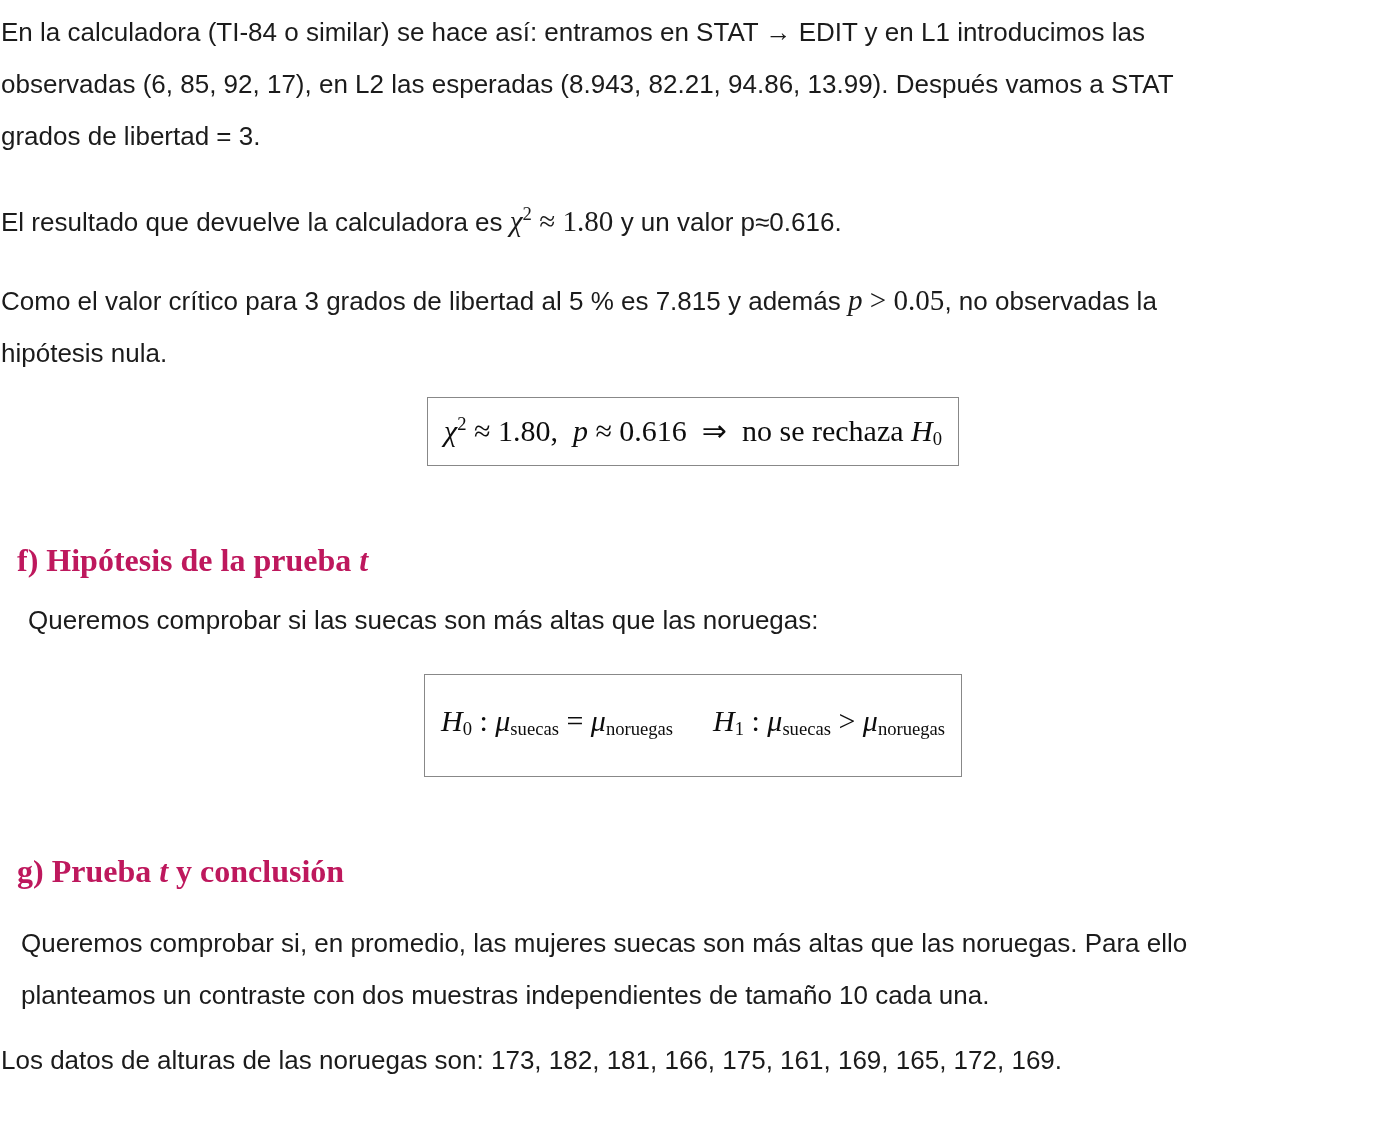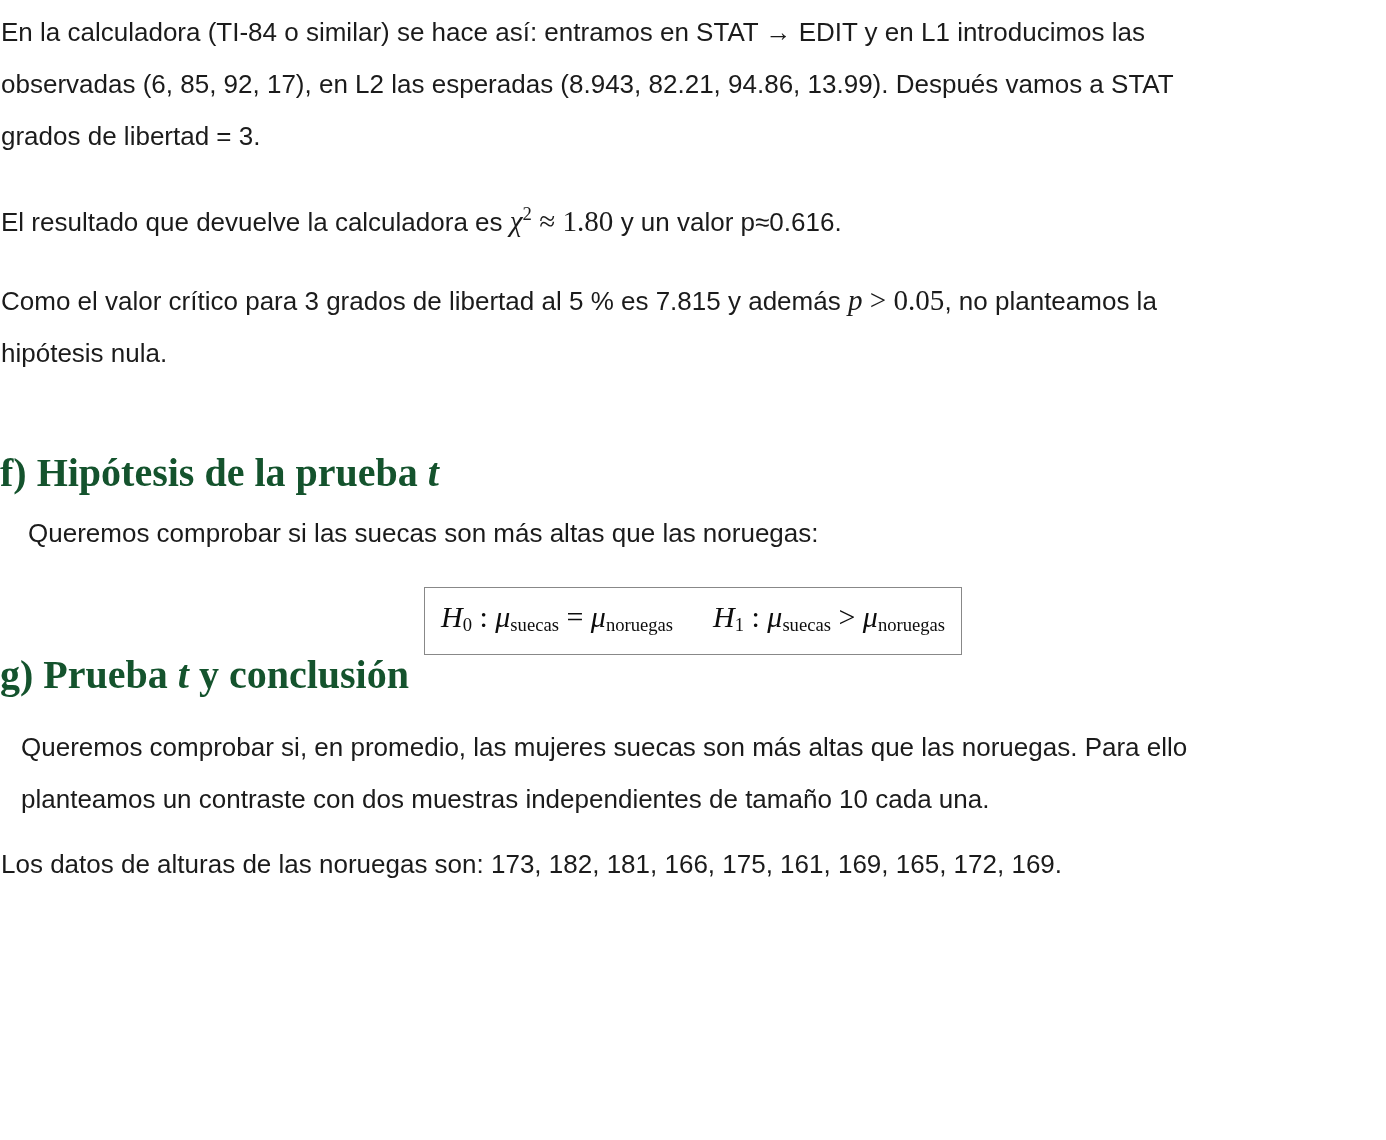--- a/index.html
+++ b/index.html
@@ -27,33 +27,33 @@
   .formula-box{
     width:fit-content;
     margin-left:auto;margin-right:auto;
     border:1px solid #888888;
     background:#ffffff;
     color:#0d0d0d;
     font-family:"Liberation Serif",serif;
     font-size:30px;
   }
   #formula-box-chi{margin-top:18px;padding:5px 16px;line-height:42px;}
-  #formula-box-hyp{margin-top:28px;padding:6px 16px;line-height:46px;text-align:right;}
+  #formula-box-hyp{margin-top:28px;padding:23px 16px;line-height:46px;text-align:right;}
 
   
   .heading{
     font-family:"Liberation Serif",serif;
     font-weight:bold;
-    font-size:40px;line-height:40px;
-    color:#14532d;
-    padding-left:0;
+    font-size:32px;line-height:40px;
+    color:#be185d;
+    padding-left:17px;
   }
   .seg-hi{font-style:italic;}
   #heading-f{margin-top:74px;}
-  #heading-g{font-family:Liberation Serif, serif;}
+  #heading-g{margin-top:74px;font-family:Liberation Serif, serif;}
 
   #para-result{margin-top:26px;}
   #para-critical{margin-top:26px;}
   #para-queremos{margin-top:14px;}
   #para-planteamos{margin-top:26px;margin-left:20px;}
   #para-datos{margin-top:14px;line-height:50px;}
 </style>
 </head>
 <body>
 
@@ -63,24 +63,27 @@
       <div class="line"><span>En la calculadora (TI-84 o similar) se hace así: entramos en STAT → EDIT y en L1 introducimos las</span></div>
       <div class="line"><span>observadas (6, 85, 92, 17), en L2 las esperadas (8.943, 82.21, 94.86, 13.99). Después vamos a STAT</span></div>
       <div class="line"><span>grados de libertad = 3.</span></div>
     </div>
 
   <div class="para" id="para-result">
       <div class="line"><span>El resultado que devuelve la calculadora es </span><span class="seg-mi">χ</span><span class="seg-sup">2</span><span class="seg-mr"> ≈ 1.80</span><span> y un valor p≈0.616.</span></div>
     </div>
 
   <div class="para" id="para-critical">
-      <div class="line"><span>Como el valor crítico para 3 grados de libertad al 5 % es 7.815 y además </span><span class="seg-mi">p</span><span class="seg-mr"> &gt; 0.05</span><span>, no planteamos la</span></div>
+      <div class="line"><span>Como el valor crítico para 3 grados de libertad al 5 % es 7.815 y además </span><span class="seg-mi">p</span><span class="seg-mr"> &gt; 0.05</span><span>, no observadas la</span></div>
       <div class="line"><span>hipótesis nula.</span></div>
     </div>
 
+  <div class="formula-box formula" id="formula-box-chi">
+      <div class="line"><span class="seg-mi">χ</span><span class="seg-sup">2</span><span class="seg-mr"> ≈ 1.80,  </span><span class="seg-mi">p</span><span class="seg-mr"> ≈ 0.616  ⇒  no se rechaza </span><span class="seg-mi">H</span><span class="seg-sub">0</span></div>
+    </div>
 
   <div class="heading" id="heading-f">
       <div class="line"><span>f) Hipótesis de la prueba </span><span class="seg-hi">t</span></div>
     </div>
 
   <div class="para para-indent" id="para-queremos">
       <div class="line"><span>Queremos comprobar si las suecas son más altas que las noruegas:</span></div>
     </div>
 
   <div class="formula-box formula" id="formula-box-hyp">

